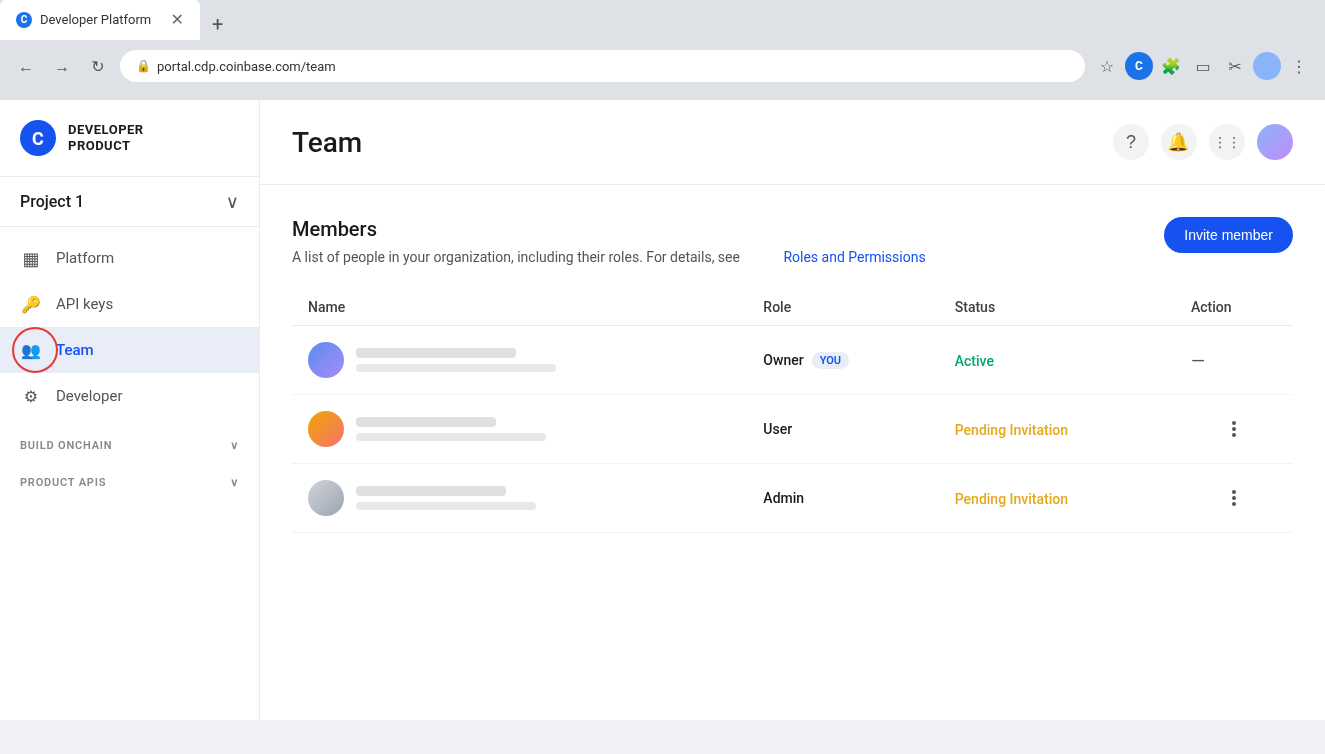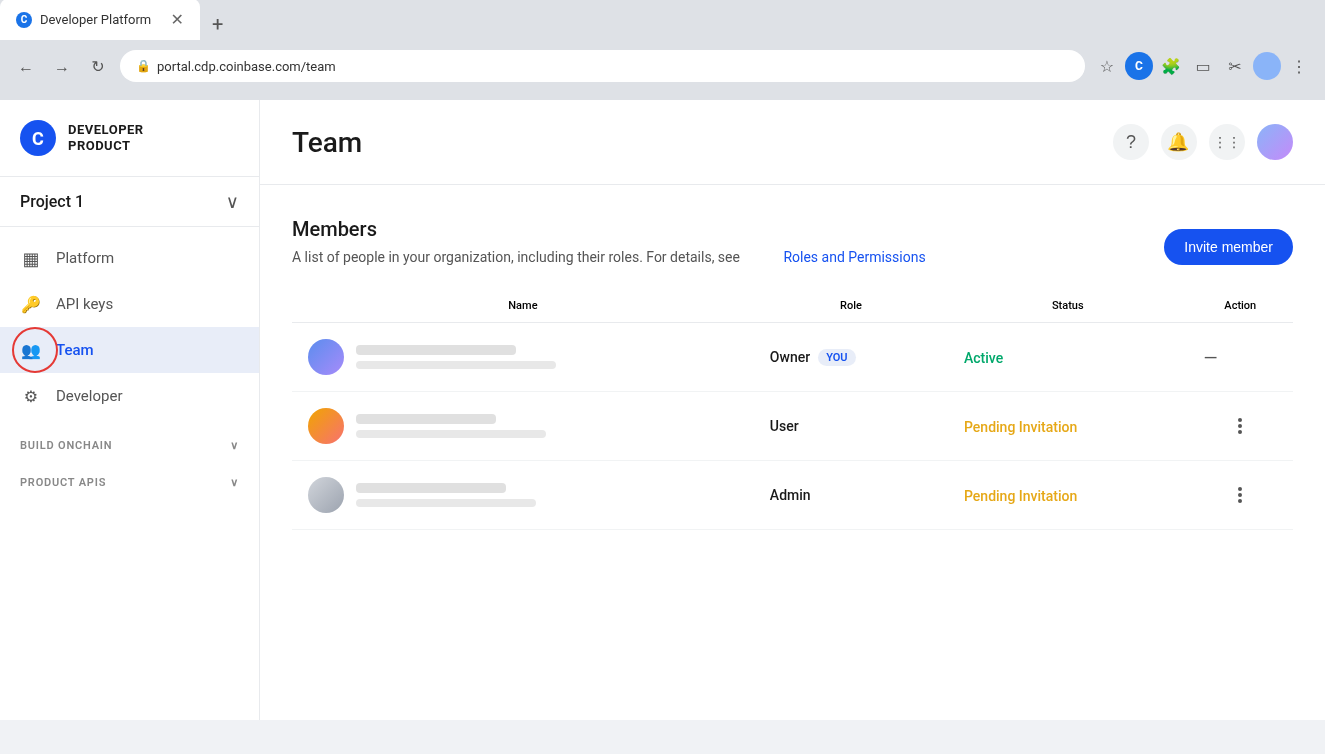--- a/index.html
+++ b/index.html
@@ -43,29 +43,29 @@
     
     .main { flex: 1; background: #fff; overflow-y: auto; }
     .main-header { display: flex; align-items: center; justify-content: space-between; padding: 24px 32px; border-bottom: 1px solid #e8eaed; }
     .page-title { font-size: 28px; font-weight: 500; color: #1a1a1a; }
     .header-actions { display: flex; align-items: center; gap: 12px; }
     .icon-btn { width: 36px; height: 36px; border-radius: 50%; background: #f1f3f4; display: flex; align-items: center; justify-content: center; cursor: pointer; color: #555; font-size: 18px; border: none; }
     .avatar-btn { width: 36px; height: 36px; border-radius: 50%; background: linear-gradient(135deg, #8ab4f8, #c58af9); cursor: pointer; }
 
     
     .content { padding: 32px; }
-    .members-header { display: flex; align-items: flex-end; justify-content: space-between; margin-bottom: 24px; }
+    .members-header { display: flex; align-items: flex-start; justify-content: space-between; margin-bottom: 24px; }
     .members-info h2 { font-size: 20px; font-weight: 500; color: #1a1a1a; margin-bottom: 8px; }
     .members-desc { font-size: 14px; color: #555; }
     .members-desc a { color: #1652f0; text-decoration: none; margin-left: 40px; }
     .invite-btn { background: #1652f0; color: white; border: none; border-radius: 20px; padding: 10px 20px; font-size: 14px; font-weight: 500; cursor: pointer; white-space: nowrap; }
 
     
     .table { width: 100%; border-collapse: collapse; }
-    .table th { text-align: center; padding: 10px 16px; font-size: 11px; font-weight: 500; color: #000000; border-bottom: 1px solid #e8eaed; }
+    .table th { text-align: left; padding: 10px 16px; font-size: 14px; font-weight: 500; color: #404040; border-bottom: 1px solid #e8eaed; }
     .table td { padding: 16px 16px; border-bottom: 1px solid #f1f3f4; vertical-align: middle; }
     .member-cell { display: flex; align-items: center; gap: 12px; }
     .member-avatar { width: 36px; height: 36px; border-radius: 50%; background: linear-gradient(135deg, #5b8dee, #a78bfa); flex-shrink: 0; }
     .member-avatar.alt { background: linear-gradient(135deg, #f0a500, #f87171); }
     .member-avatar.alt2 { background: linear-gradient(135deg, #d1d5db, #9ca3af); }
     .member-info { display: flex; flex-direction: column; gap: 2px; }
     .member-name { height: 10px; background: #e0e0e0; border-radius: 4px; width: 160px; }
     .member-email { height: 8px; background: #e8e8e8; border-radius: 4px; width: 200px; margin-top: 4px; }
     .role-cell { display: flex; align-items: center; gap: 8px; }
     .role-text { font-size: 14px; font-weight: 500; color: #1a1a1a; }

